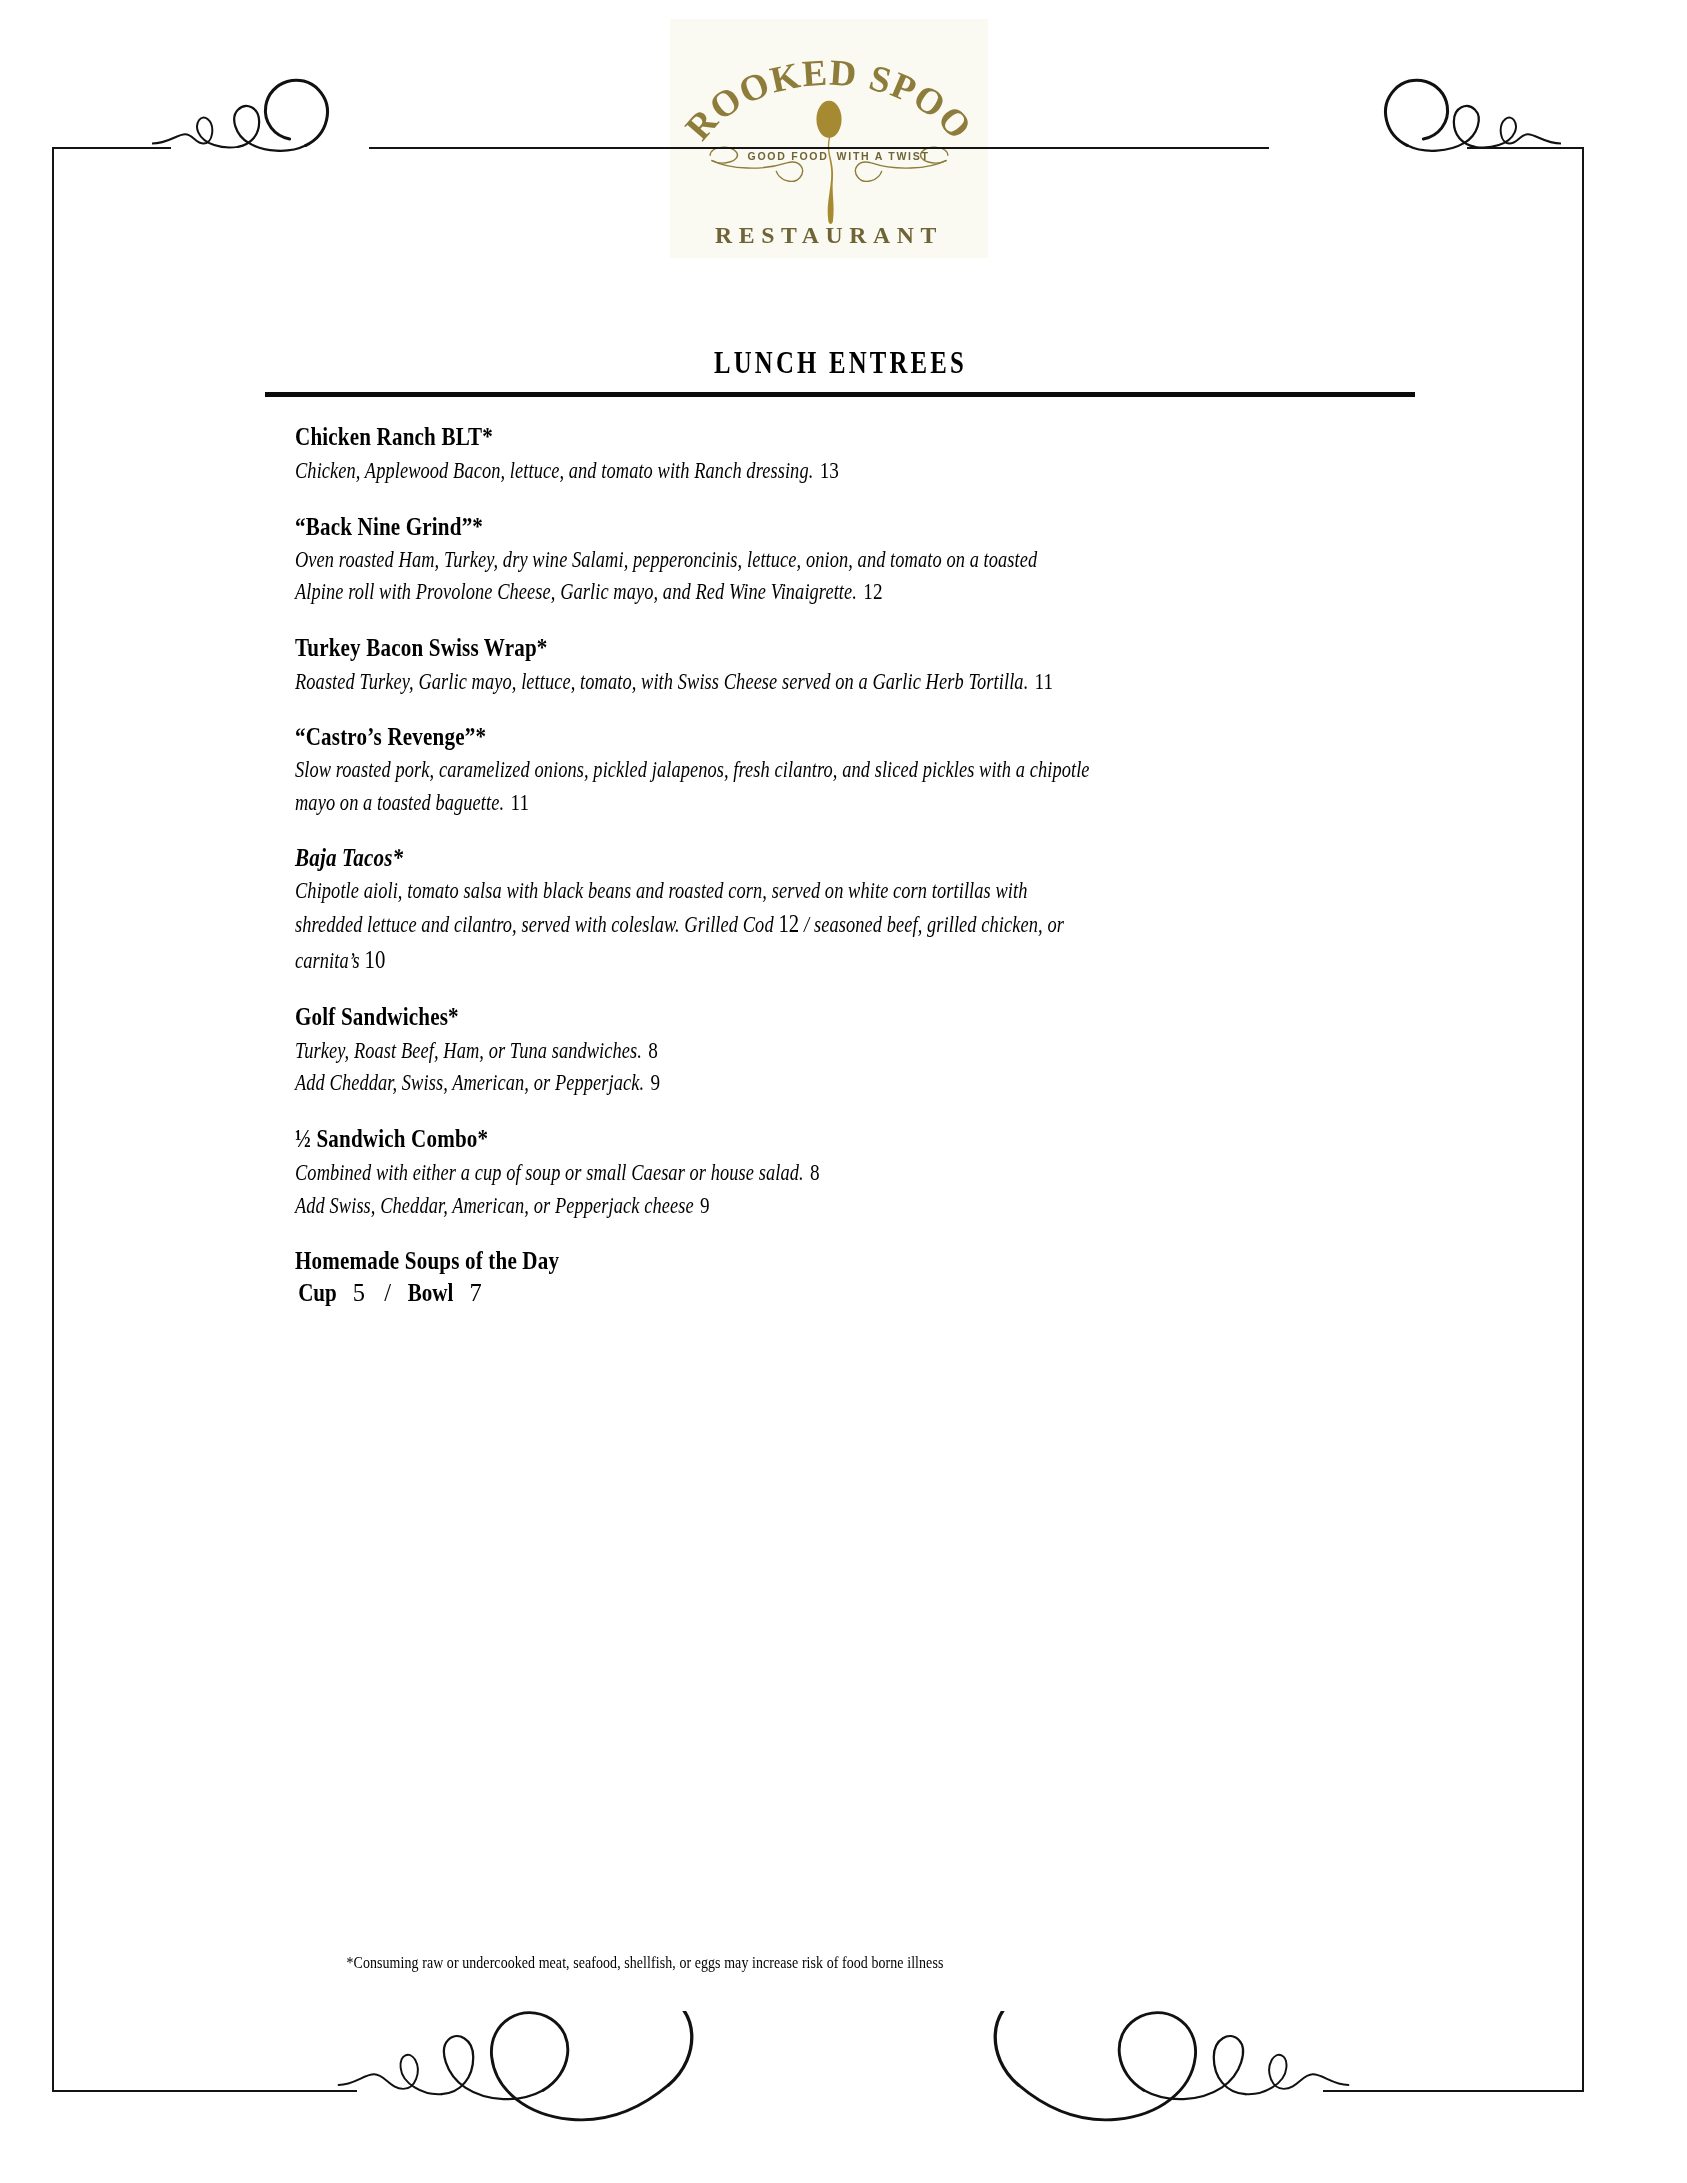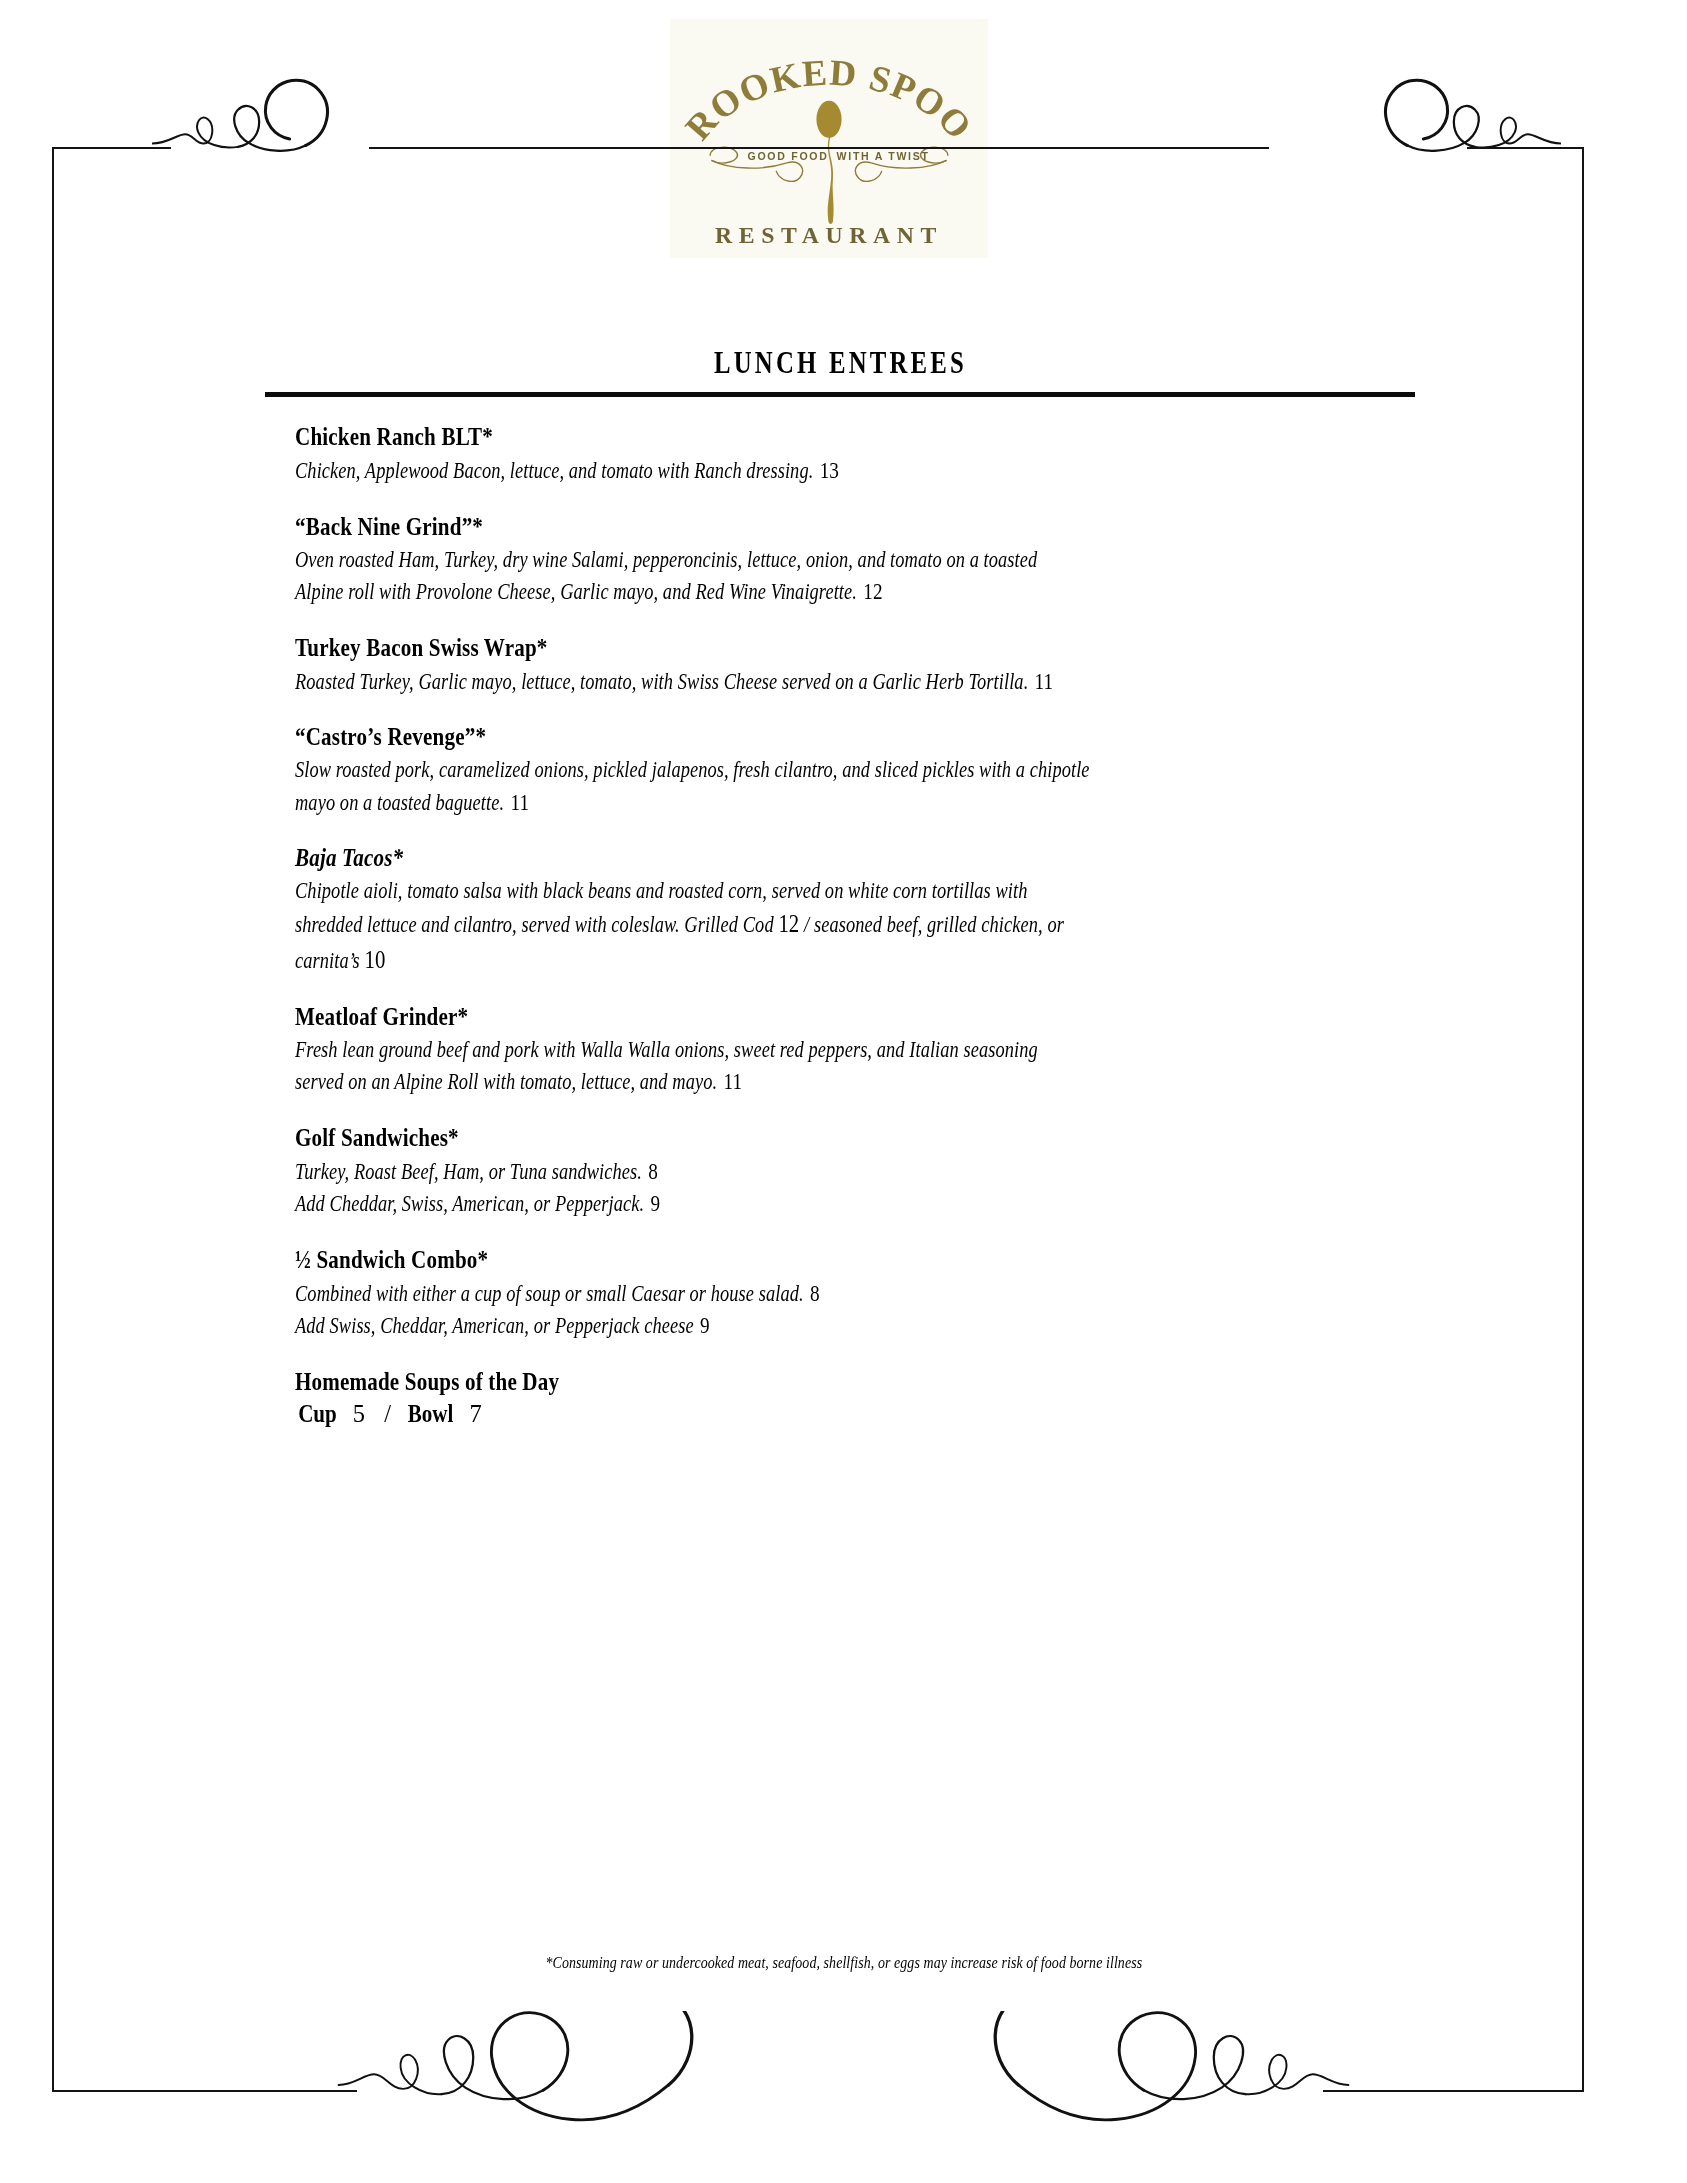--- a/index.html
+++ b/index.html
@@ -133,23 +133,21 @@
   }
   .soup-price b { font-weight: bold; transform: scaleX(0.86); display: inline-block; }
   .soup-price span.num { font-weight: normal; padding: 0 6.6px; }
 
   
   #footnote {
     position: absolute;
     left: 281px;
     top: 1953px;
     width: 1125px;
-    text-align: center;
-    font-family: "Liberation Serif", "DejaVu Serif", serif;
-    font-style: italic;
+    font-family: "Liberation Serif", "DejaVu Serif", serif;
     font-size: 17px;
     letter-spacing: 0.1px;
   }
   #footnote span {
     display: inline-block;
     transform: scaleX(0.82);
   }
 </style>
 </head>
 <body>
@@ -266,25 +264,20 @@
       <div class="item-desc"><span>Slow roasted pork, caramelized onions, pickled jalapenos, fresh cilantro, and sliced pickles with a chipotle</span></div>
       <div class="item-desc"><span>mayo on a toasted baguette.</span> <span class="price">11</span></div>
     </div>
     <div class="menu-item">
       <div class="item-name italic">Baja Tacos*</div>
       <div class="item-desc"><span>Chipotle aioli, tomato salsa with black beans and  roasted corn, served on white corn tortillas with</span></div>
       <div class="item-desc"><span>shredded lettuce and cilantro, served with coleslaw.  Grilled Cod</span> <span class="price-tall">12</span> <span>/ seasoned beef, grilled chicken, or</span></div>
       <div class="item-desc"><span>carnita’s</span> <span class="price-tall">10</span></div>
     </div>
     <div class="menu-item">
-      <div class="item-name">Meatloaf Grinder*</div>
-      <div class="item-desc"><span>Fresh lean ground beef and pork with Walla Walla onions, sweet red peppers, and Italian seasoning</span></div>
-      <div class="item-desc"><span>served on an Alpine Roll with tomato, lettuce, and mayo.</span> <span class="price">11</span></div>
-    </div>
-    <div class="menu-item">
       <div class="item-name">Golf Sandwiches*</div>
       <div class="item-desc"><span>Turkey, Roast Beef, Ham, or Tuna sandwiches.</span> <span class="price">8</span></div>
       <div class="item-desc"><span>Add Cheddar, Swiss, American, or Pepperjack.</span> <span class="price">9</span></div>
     </div>
     <div class="menu-item">
       <div class="item-name">½ Sandwich Combo*</div>
       <div class="item-desc"><span>Combined with either a cup of soup or small Caesar or house salad.</span> <span class="price">8</span></div>
       <div class="item-desc"><span>Add Swiss, Cheddar, American, or Pepperjack cheese</span> <span class="price">9</span></div>
     </div>
     <div class="menu-item">

